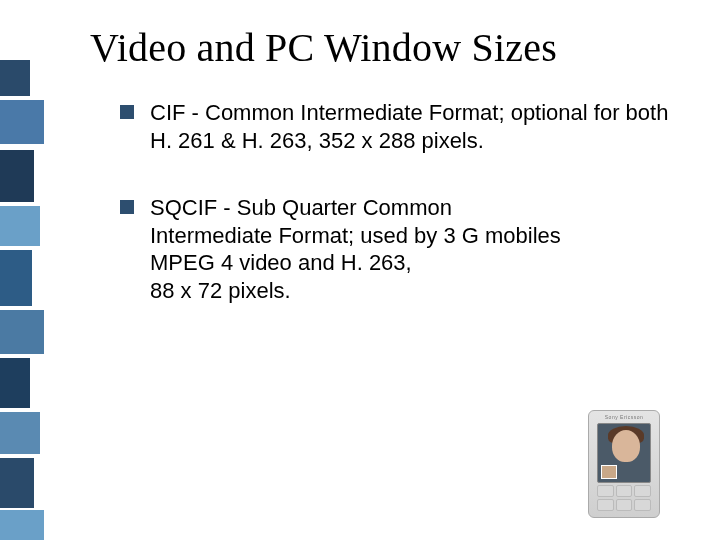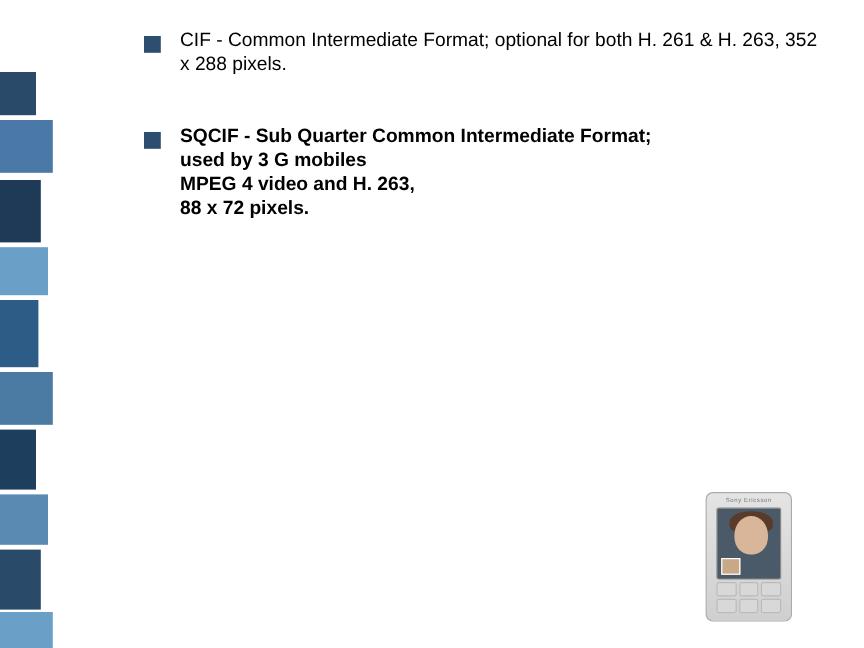--- a/index.html
+++ b/index.html
@@ -37,21 +37,21 @@
     margin: 0 0 28px 0;
     letter-spacing: 0.2px;
   }
   .bullets {
     margin-left: 30px;
   }
   .bullet-item {
     display: flex;
     align-items: flex-start;
     margin-bottom: 40px;
-    font-size: 16px;
+    font-size: 22px;
     line-height: 1.25;
   }
   .bullet-marker {
     flex: 0 0 14px;
     height: 14px;
     background: #2d4e6f;
     margin-top: 6px;
     margin-right: 16px;
   }
   .bullet-text {
@@ -149,26 +149,27 @@
     <div class="block" style="top: 206px; height: 40px; width: 40px; background: rgb(106, 160, 200);"></div>
     <div class="block" style="top: 250px; height: 56px; width: 32px; background: rgb(45, 92, 134);"></div>
     <div class="block" style="top: 310px; height: 44px; width: 44px; background: rgb(75, 122, 163);"></div>
     <div class="block" style="top: 358px; height: 50px; width: 30px; background: rgb(30, 62, 94);"></div>
     <div class="block" style="top: 412px; height: 42px; width: 40px; background: rgb(90, 138, 178);"></div>
     <div class="block" style="top: 458px; height: 50px; width: 34px; background: rgb(42, 74, 106);"></div>
     <div class="block" style="top: 510px; height: 30px; width: 44px; background: rgb(106, 160, 200);"></div>
   </div>
 
 <div class="slide">
+  <h1 class="title">Video and PC Window Sizes</h1>
   <div class="bullets">
     <div class="bullet-item">
       <div class="bullet-marker"></div>
       <div class="bullet-text">CIF - Common Intermediate Format; optional for both H. 261 &amp; H. 263, 352 x 288 pixels.</div>
     </div>
-    <div class="bullet-item" style="margin-bottom:0;font-weight:bold;">
+    <div class="bullet-item" style="margin-bottom:0;">
       <div class="bullet-marker"></div>
       <div class="bullet-text" style="white-space:pre-line; padding-right:120px;">SQCIF - Sub Quarter Common Intermediate Format; used by 3 G mobiles
 MPEG 4 video and H. 263,
 88 x 72 pixels.</div>
     </div>
   </div>
 </div>
 
 <div class="phone">
   <div class="phone-body">

